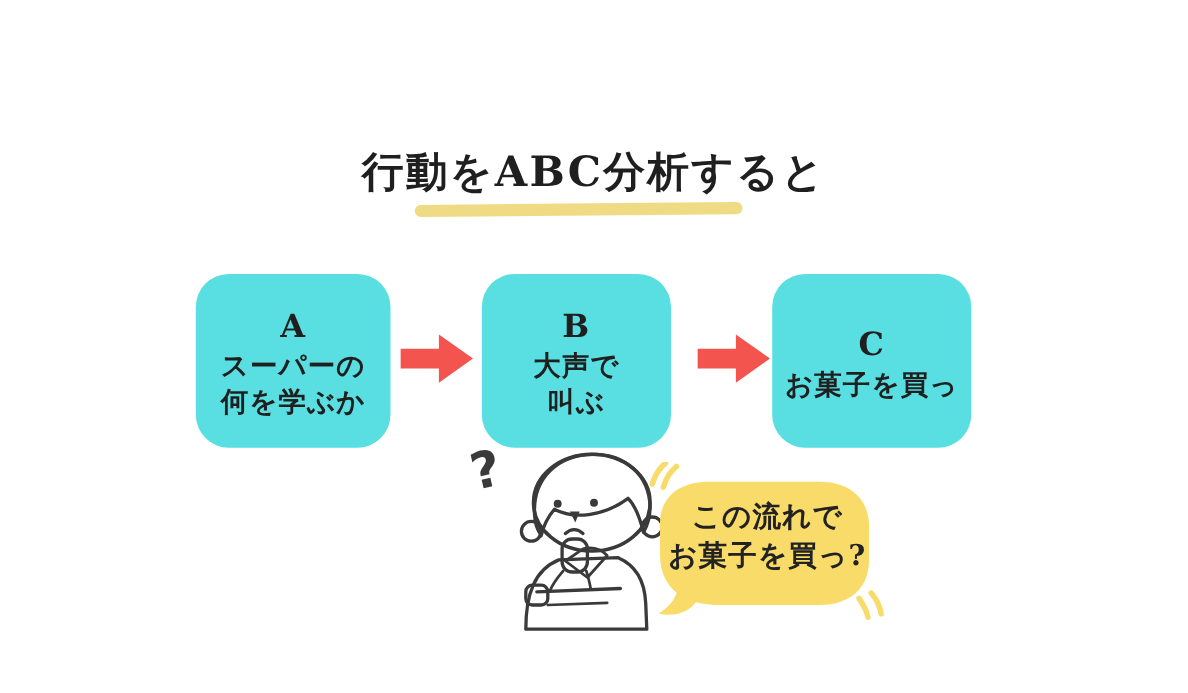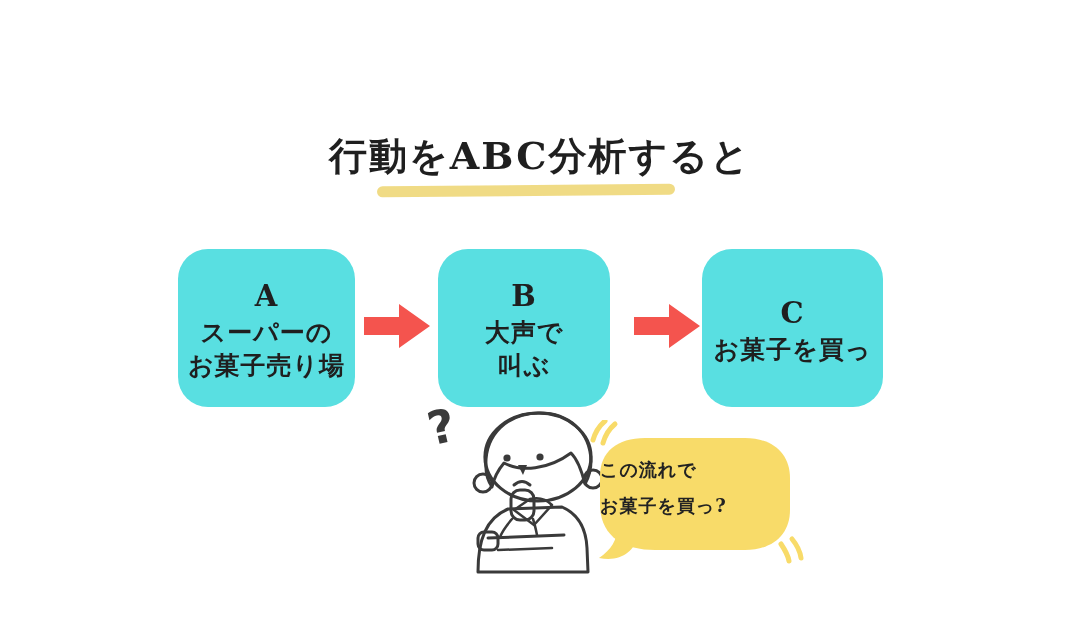--- a/index.html
+++ b/index.html
@@ -46,36 +46,36 @@
     font-size:46px;font-weight:bold;color:var(--ink);transform:rotate(-13deg);line-height:46px;
   }
   .person{position:absolute;left:448px;top:406px;width:160px;height:172px;}
   .person svg{display:block;width:100%;height:100%;}
   .ink-stroke{stroke:var(--ink);fill:none;stroke-linecap:round;stroke-linejoin:round;}
   .bubble{position:absolute;left:585px;top:420px;width:228px;height:152px;}
   .bubble svg{display:block;width:100%;height:100%;}
   .bubble-fill{fill:var(--bubble-yellow);}
   .bubble-accent{stroke:var(--bubble-yellow);stroke-width:5;fill:none;stroke-linecap:round;}
   .bubble-text{
-    position:absolute;left:600px;top:452px;width:195px;
-    font-size:18px;font-weight:bold;line-height:36px;letter-spacing:1px;color:#222;
+    position:absolute;left:600px;top:452px;width:195px;text-align:center;
+    font-size:26px;font-weight:bold;line-height:36px;letter-spacing:1px;color:#222;
   }
 </style>
 </head>
 <body>
 
 <div class="canvas">
 
   <div class="title">行動をABC分析すると</div>
   <div class="title-underline"></div>
 
   <div class="flow-box box-a">
     <div class="box-label">A</div>
     <div class="box-line">スーパーの</div>
-    <div class="box-line">お菓子売り場</div>
+    <div class="box-line">何を学ぶか</div>
   </div>
 
   <div class="arrow arrow-1">
     <svg viewBox="0 0 68 48" aria-hidden="true">
       <polygon points="0,15 35,15 35,2 66,24 35,46 35,33 0,33"></polygon>
     </svg>
   </div>
 
   <div class="flow-box box-b">
     <div class="box-label">B</div>

